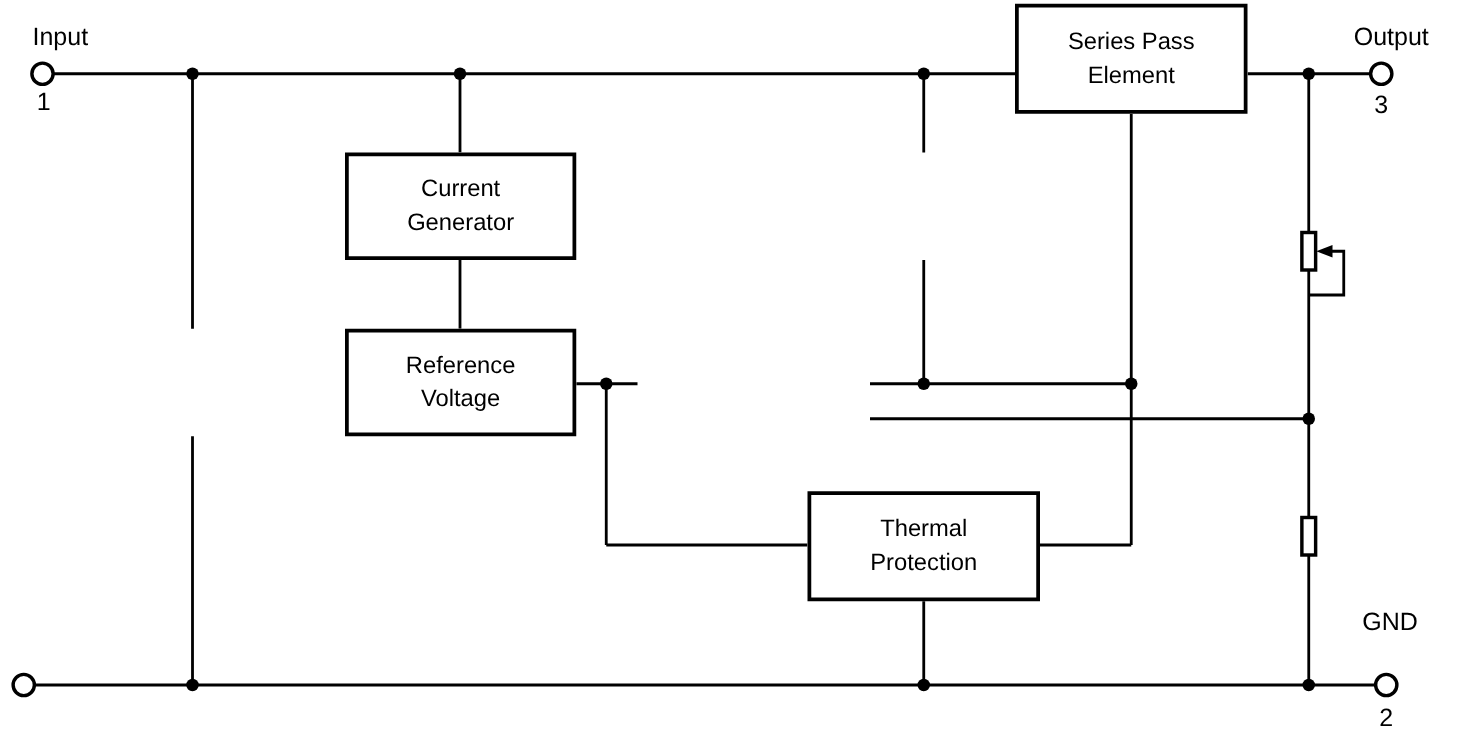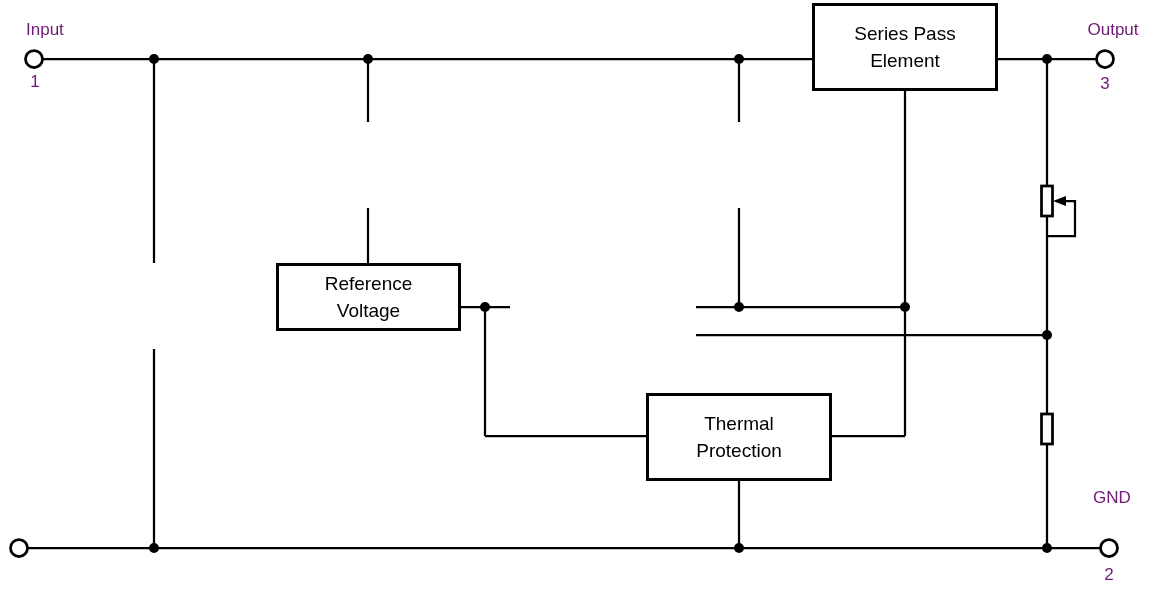--- a/index.html
+++ b/index.html
@@ -32,34 +32,34 @@
     text-align: center;
   }
   .block .label {
     font-size: 19px;
     line-height: 27px;
     white-space: pre-line;
     color: #000000;
   }
   .term-label {
     position: absolute;
-    font-size: 17px;
+    font-size: 20px;
     line-height: 20px;
-    color: #701a75;
+    color: #000000;
     white-space: nowrap;
   }
   .centered {
     transform: translateX(-50%);
   }
   
   .b-series-pass        { left: 812px; top: 3px;   width: 186px; height: 88px; }
   .b-current-generator  { left: 276px; top: 122px; width: 185px; height: 86px; }
   .b-soa-protection     { left: 640px; top: 122px; width: 185px; height: 86px; }
   .b-starting-circuit   { left: 60px;  top: 263px; width: 186px; height: 86px; }
-  .b-reference-voltage  { left: 276px; top: 263px; width: 185px; height: 68px; }
+  .b-reference-voltage  { left: 276px; top: 263px; width: 185px; height: 86px; }
   .b-error-amplifier    { left: 510px; top: 263px; width: 186px; height: 86px; }
   .b-thermal-protection { left: 646px; top: 393px; width: 186px; height: 88px; }
 </style>
 </head>
 <body>
 
 <div class="stage">
 
   <svg class="canvas" width="1173" height="603" viewBox="0 0 1173 603">
     <g stroke="#000000" stroke-width="2.25" fill="none">
@@ -115,20 +115,24 @@
       <circle cx="1105" cy="59" r="8.5"></circle>
       <circle cx="19" cy="548" r="8.5"></circle>
       <circle cx="1109" cy="548" r="8.5"></circle>
     </g>
   </svg>
 
   <div class="block b-series-pass">
     <span class="label">Series Pass
 Element</span>
   </div>
+  <div class="block b-current-generator">
+    <span class="label">Current
+Generator</span>
+  </div>
   <div class="block b-reference-voltage">
     <span class="label">Reference
 Voltage</span>
   </div>
   <div class="block b-thermal-protection">
     <span class="label">Thermal
 Protection</span>
   </div>
 
   <div class="term-label" style="left:26px; top:20px;">Input</div>

